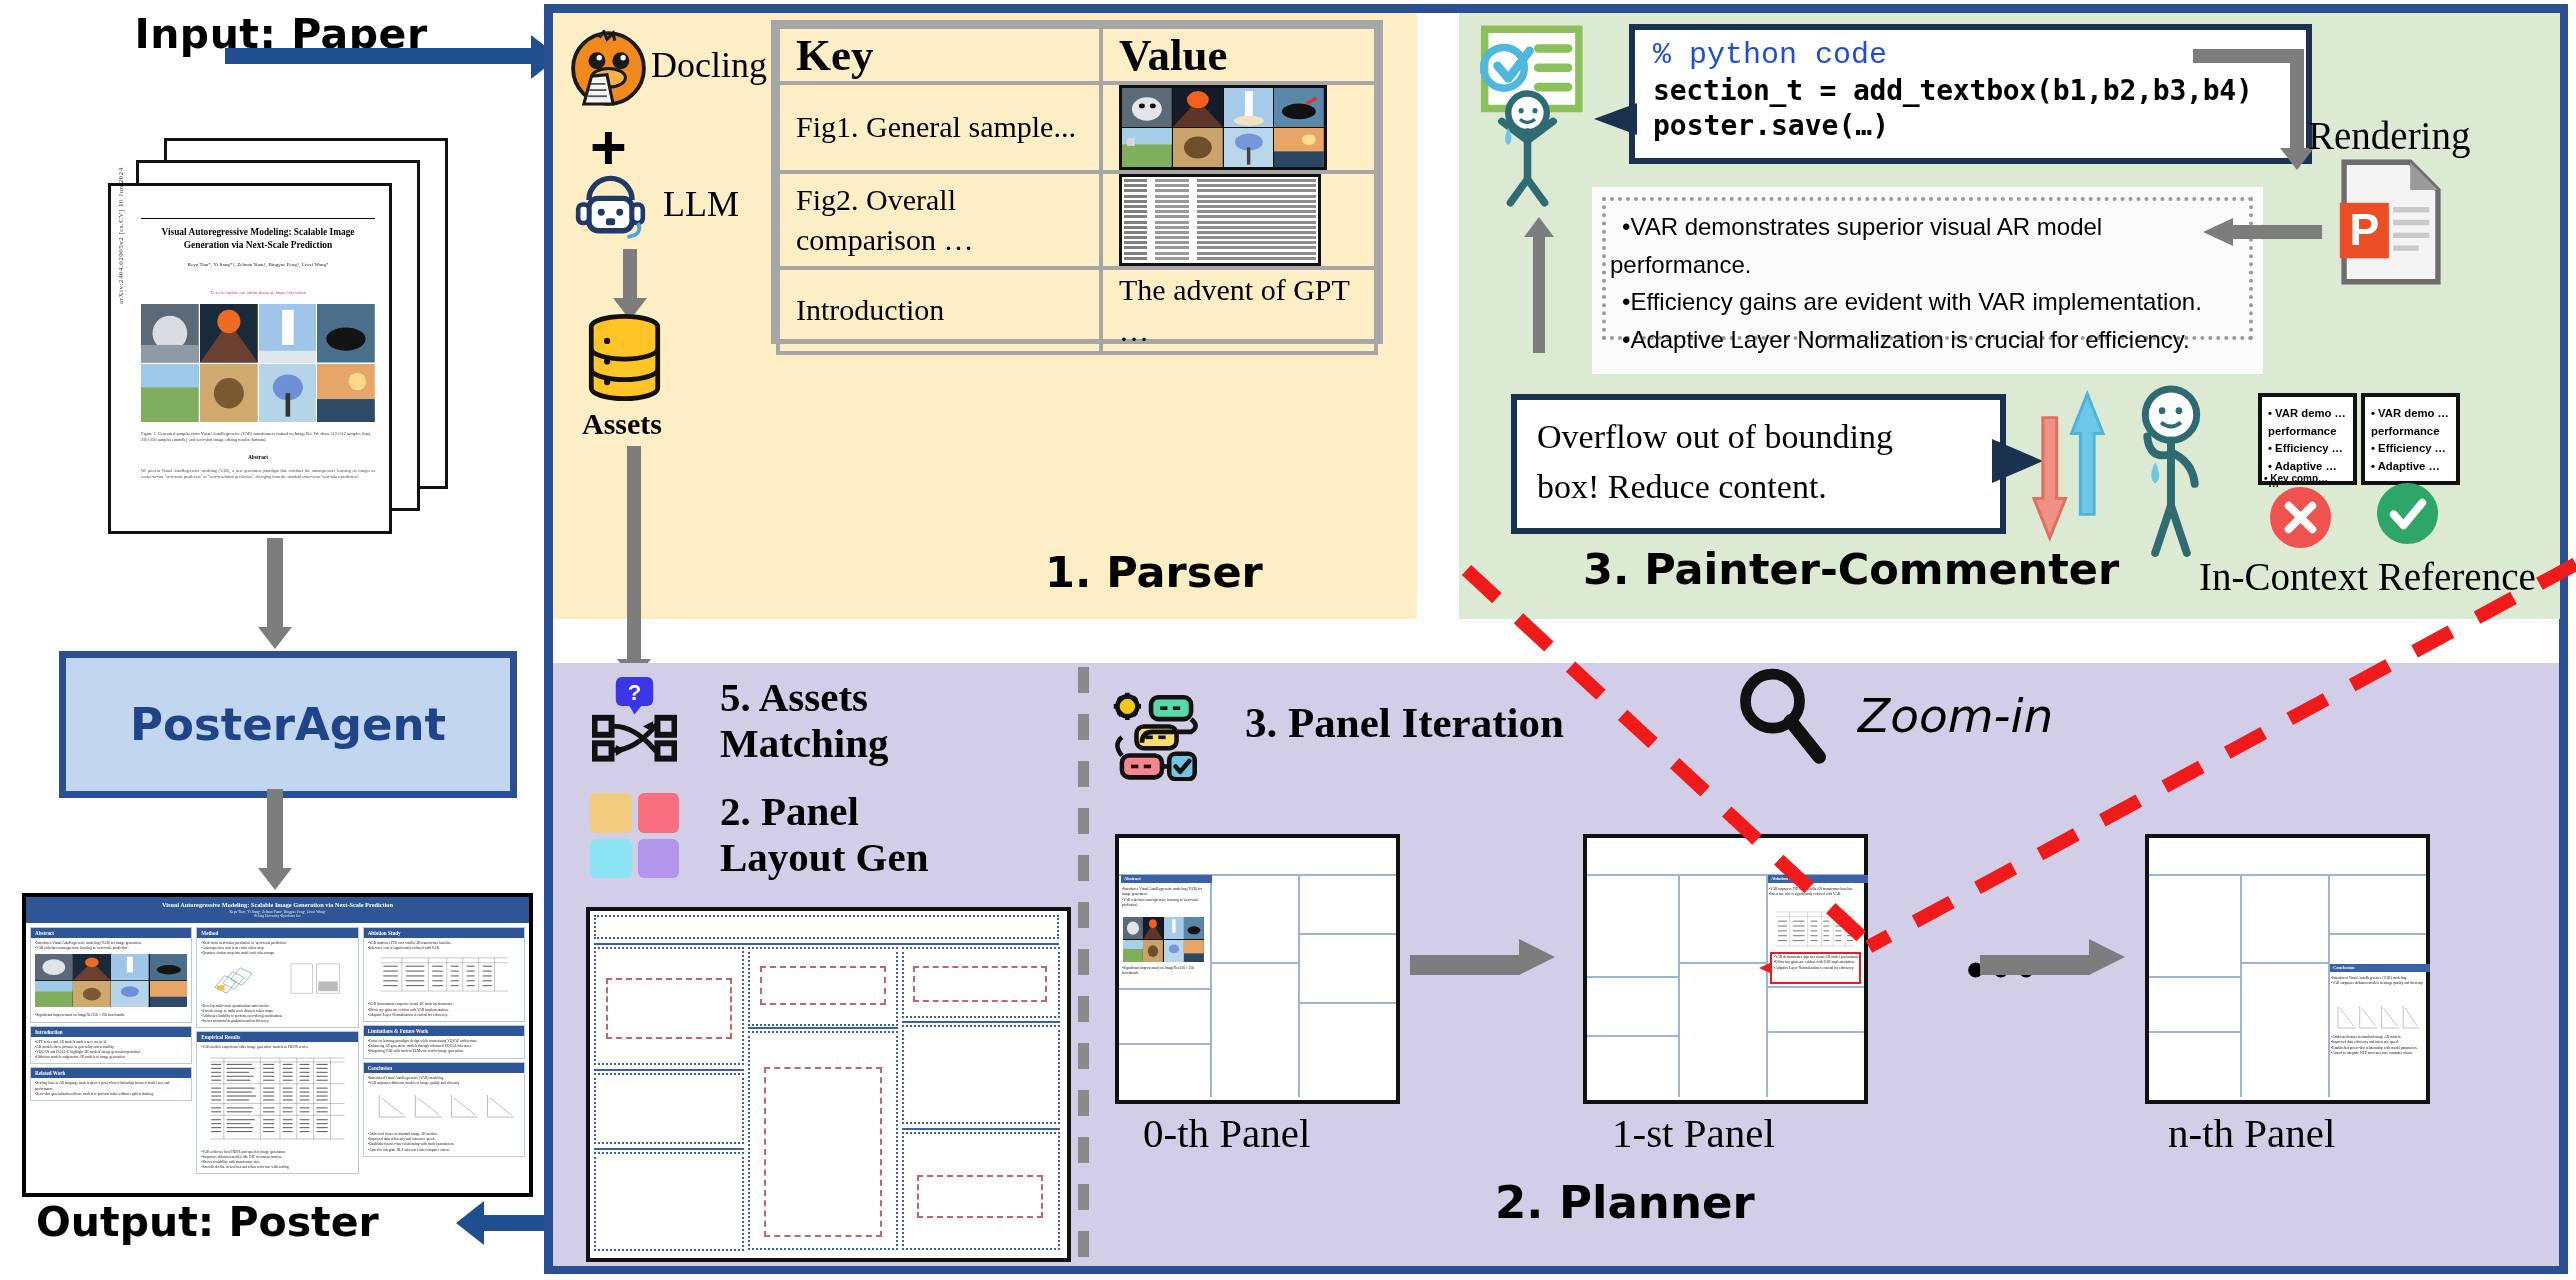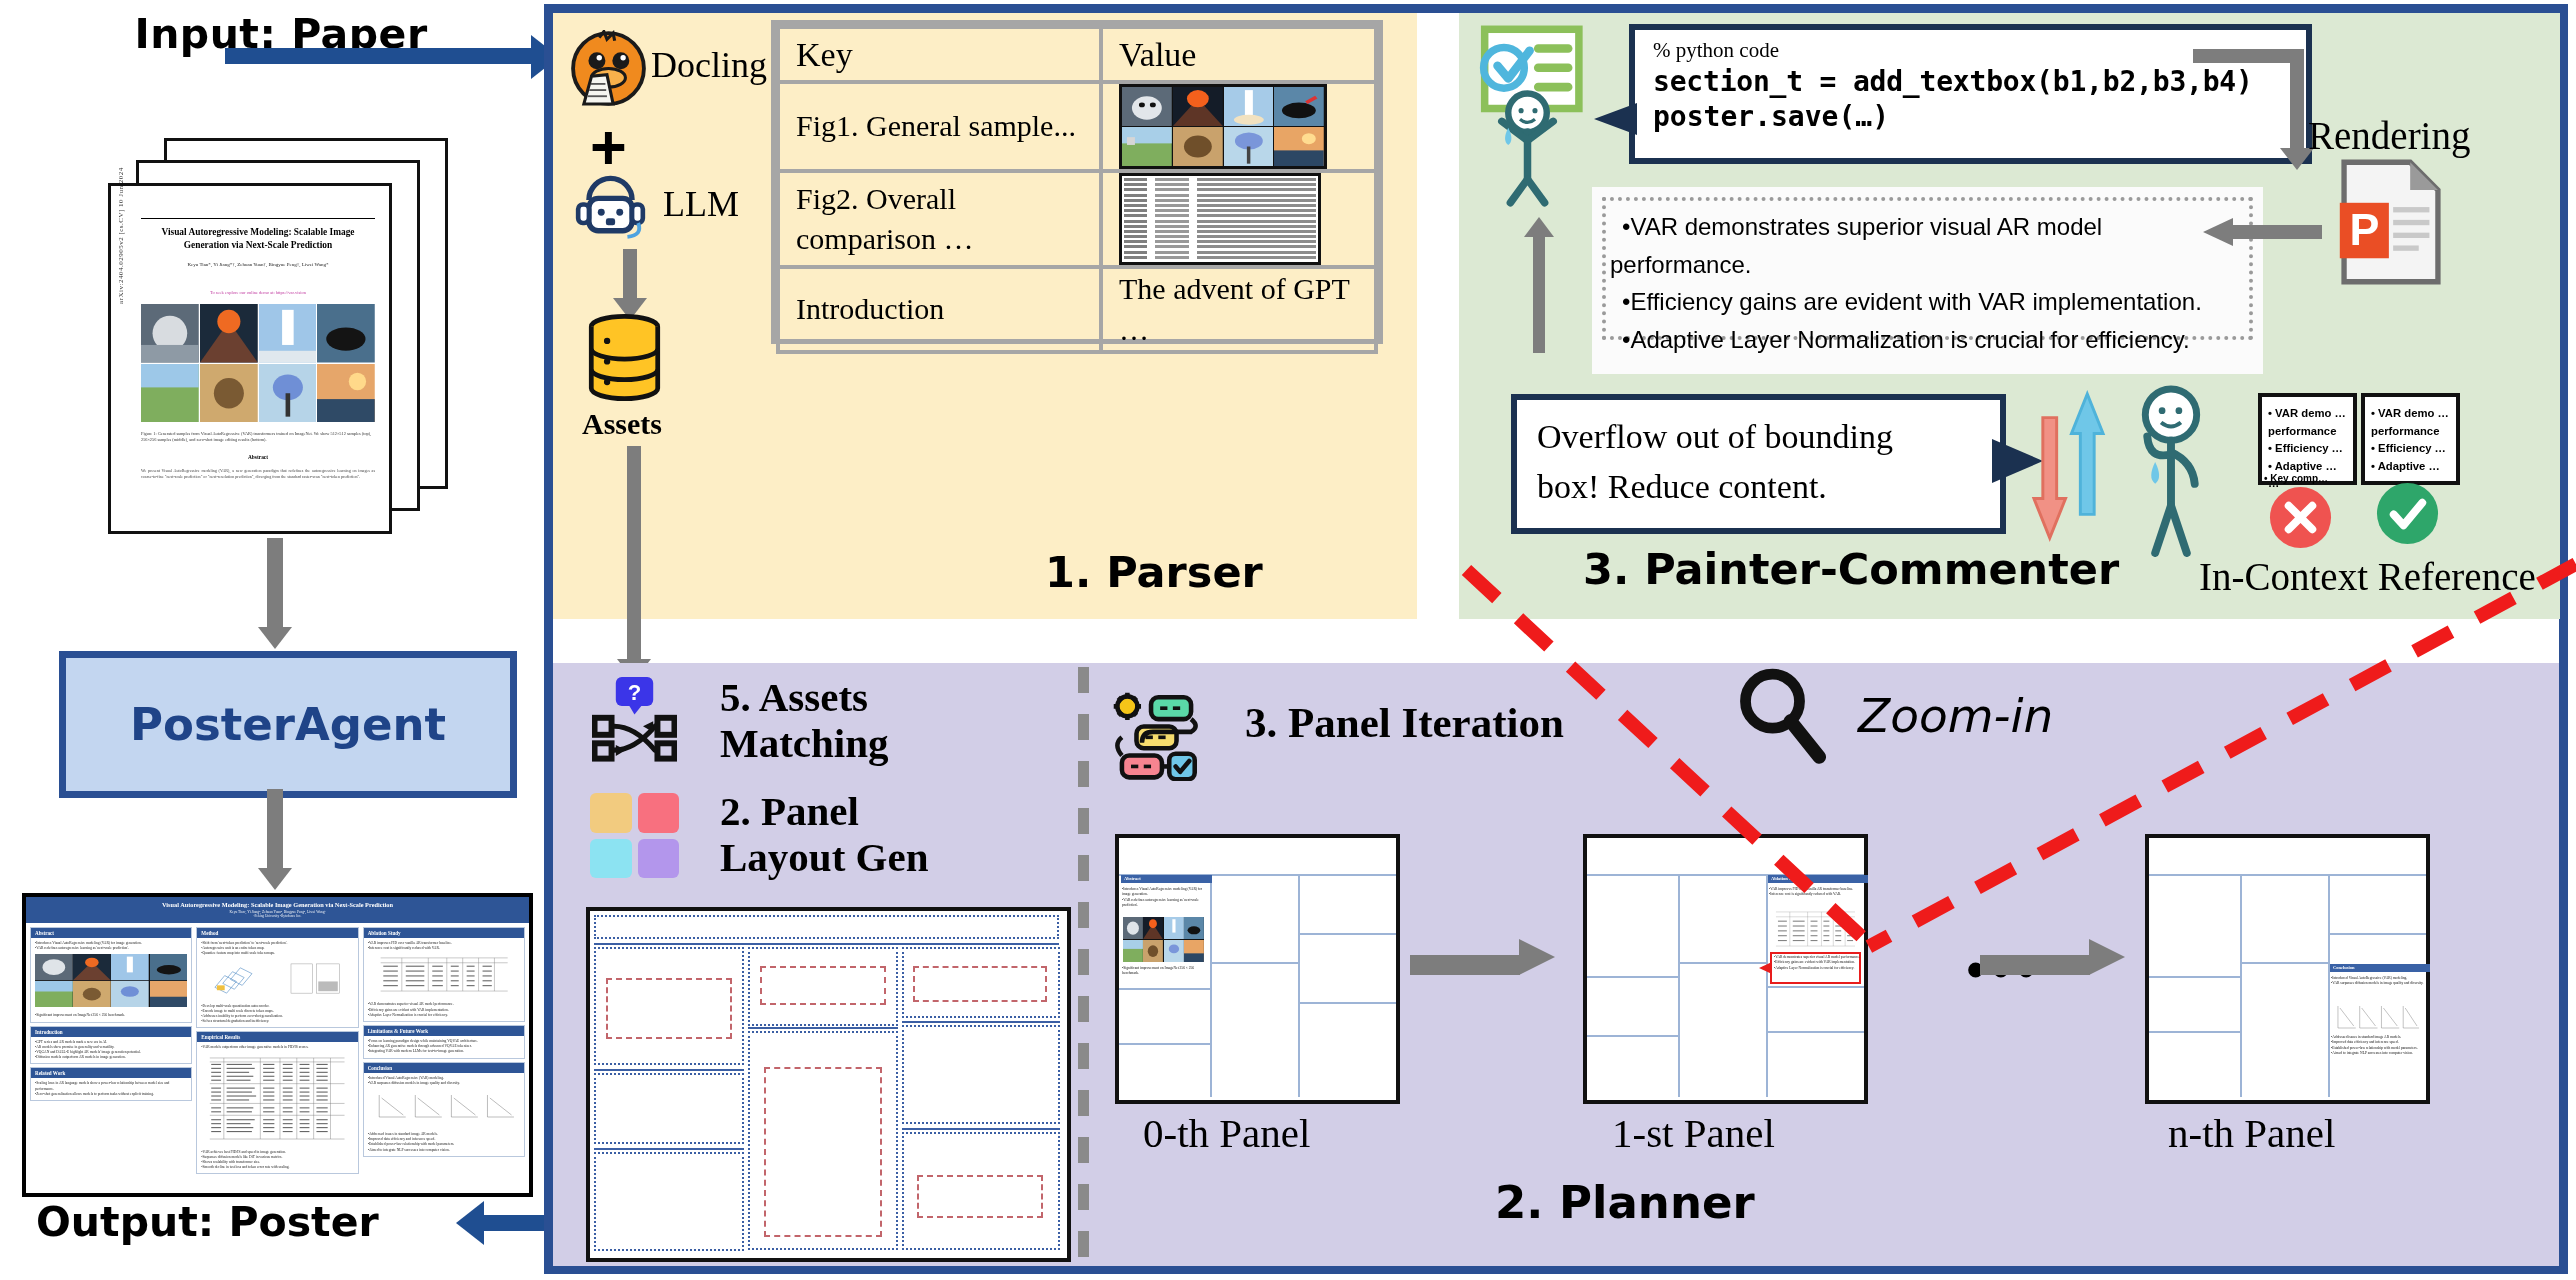--- a/index.html
+++ b/index.html
@@ -66,33 +66,33 @@
   #plus-icon{left:590px;top:116px;font-size:63px;font-weight:700;line-height:1;font-family:"Liberation Sans",sans-serif;}
   #llm-icon{left:572px;top:166px;width:77px;height:77px;}
   #llm-label{left:663px;top:183px;font-size:36px;}
   #assets-icon{left:584px;top:314px;width:81px;height:87px;}
   #assets-label{left:582px;top:407px;font-size:30px;font-weight:700;font-family:"Liberation Serif",serif;}
 
   #kv-table{left:771px;top:20px;width:602px;height:314px;border:5px solid #a6a6a6;
       border-collapse:collapse;}
   #kv-table table{width:100%;height:100%;border-collapse:collapse;table-layout:fixed;}
   #kv-table td,#kv-table th{border:4px solid #a6a6a6;padding:0 16px;text-align:left;vertical-align:middle;}
-  #kv-table th{font-size:34px;font-weight:400;height:51px;}
+  #kv-table th{font-size:45px;font-weight:700;height:51px;}
   #kv-table td{font-size:30px;line-height:1.35;}
   .thumb-img{width:202px;height:79px;border:3px solid #111;display:grid;
       grid-template-columns:repeat(4,1fr);grid-template-rows:repeat(2,1fr);gap:1px;overflow:hidden;background:#111;}
   .thumb-tbl{width:202px;height:92px;border:3px solid #111;background:#fff;overflow:hidden;padding:2px;box-sizing:border-box;}
   .thumb-tbl .r{height:3px;background:linear-gradient(to right,#555 0 12%,transparent 12% 16%,#777 16% 34%,transparent 34% 38%,#666 38% 100%);margin-bottom:2.2px;opacity:.75;}
 
   #parser-title{left:1045px;top:547px;font-family:"DejaVu Sans",sans-serif;font-size:43px;font-weight:700;}
 
   
   #commenter-person{left:1476px;top:25px;width:118px;height:182px;}
   #code-bubble{left:1629px;top:24px;width:671px;height:128px;border:6px solid #1b3150;background:#fff;}
-  #code-bubble .c1{font-family:Liberation Serif, serif;font-size:21px;color:#000000;padding:8px 0 0 18px;}
+  #code-bubble .c1{font-family:Liberation Mono, monospace;font-size:30px;color:#1d4ed8;padding:8px 0 0 18px;}
   #code-bubble .c2{font-family:"DejaVu Sans Mono",monospace;font-size:28px;font-weight:700;padding:2px 0 0 18px;letter-spacing:-0.2px;}
   #code-bubble .c3{font-family:"DejaVu Sans Mono",monospace;font-size:28px;font-weight:700;padding:2px 0 0 18px;}
   #code-tail{left:1594px;top:103px;width:0;height:0;border-top:16px solid transparent;
       border-bottom:16px solid transparent;border-right:43px solid #1b3150;}
 
   #bullets-box{left:1592px;top:187px;width:671px;height:187px;background:#fbfbfb;}
   #bullets-inner{position:absolute;left:10px;top:10px;right:10px;height:143px;border:4px dotted #9a9a9a;box-sizing:border-box;}
   #bullets-box .bl{font-family:"Liberation Sans",sans-serif;font-size:24px;line-height:1.48;
       padding-left:18px;padding-top:2px;white-space:nowrap;}
   #bullets-text{position:absolute;left:12px;top:20px;right:4px;}

